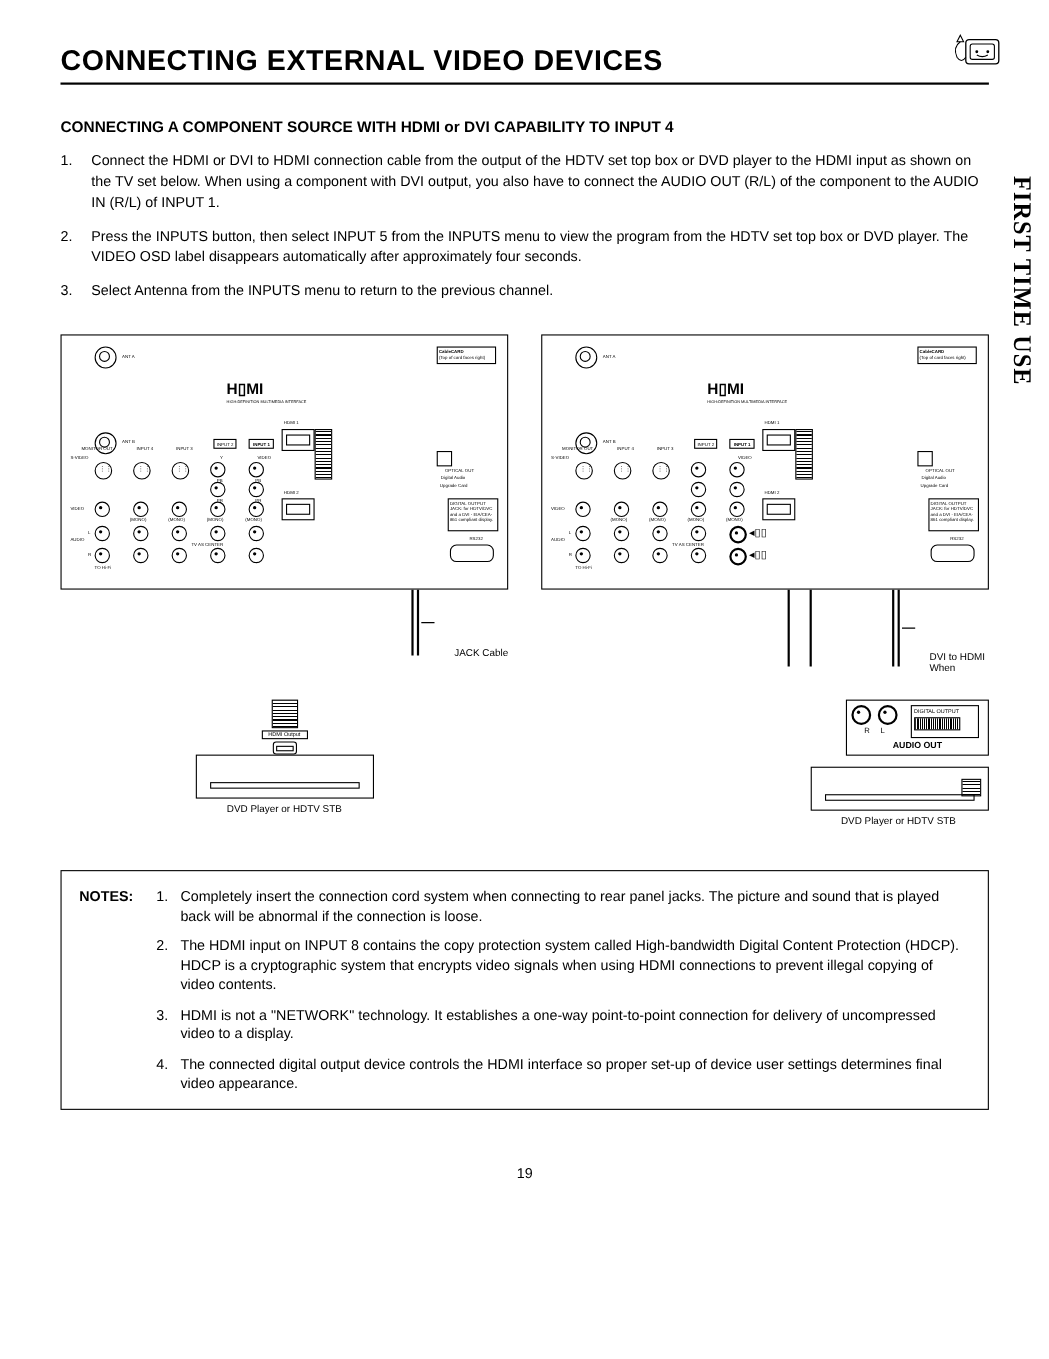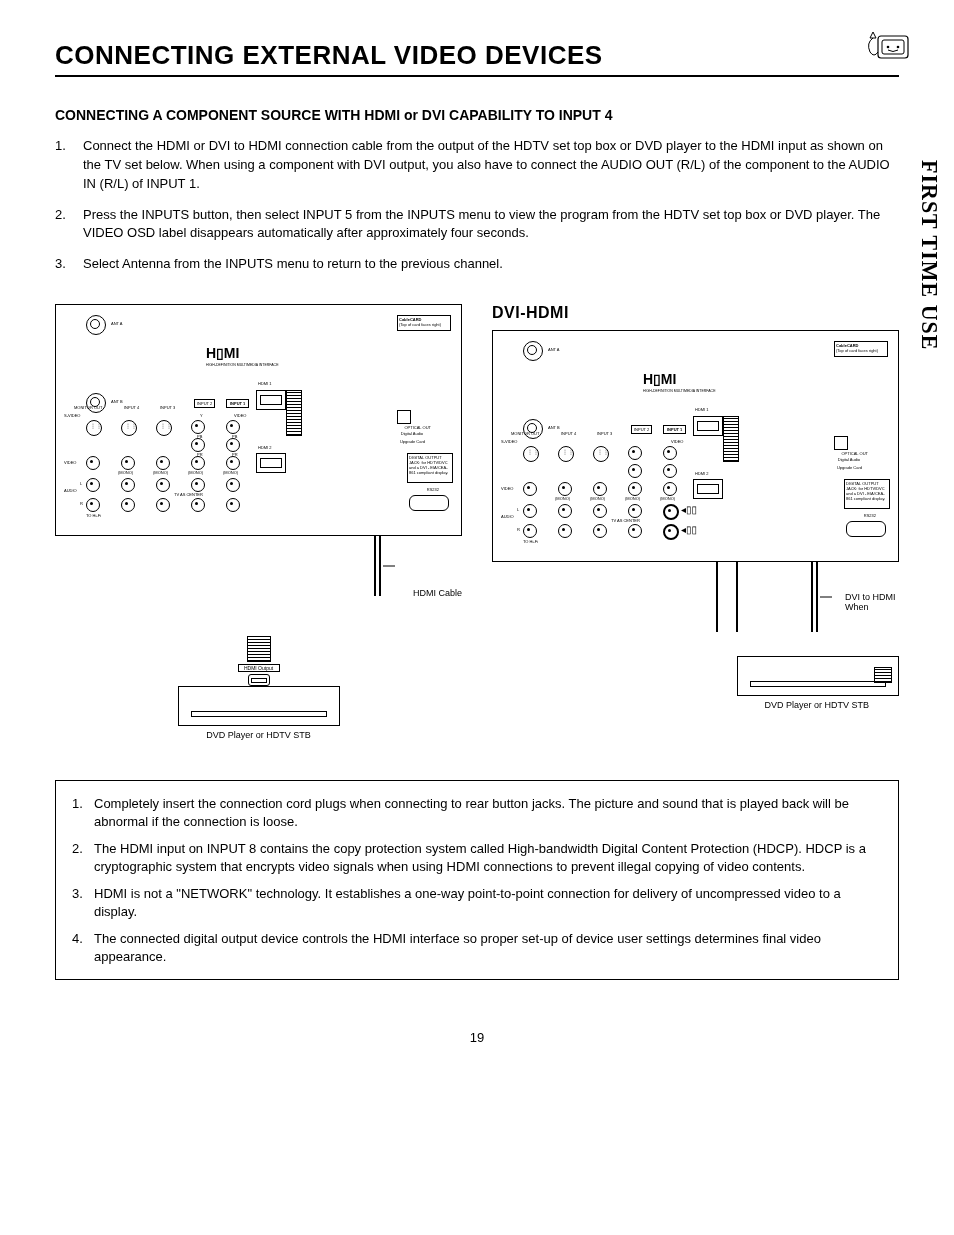--- a/index.html
+++ b/index.html
@@ -242,34 +242,33 @@
       <div class="side-box" style="top:148px;height:26px;padding:1px;"><span>DIGITAL OUTPUT JACK: for HDTV/DVC and a DVI - EIA/CEA-861 compliant display.</span></div>
       <span class="col-hdr" style="top:182px;right:22px;">RS232</span>
       <div style="position:absolute;top:190px;right:12px;width:38px;height:14px;border:1px solid #000;border-radius:6px;"></div>
     </div>
 
     <svg width="100%" height="80" style="position:relative;display:block;">
       <line x1="320" y1="0" x2="320" y2="60" stroke="#000" stroke-width="2"></line>
       <line x1="325" y1="0" x2="325" y2="60" stroke="#000" stroke-width="2"></line>
       <line x1="328" y1="30" x2="340" y2="30" stroke="#000" stroke-width="1"></line>
     </svg>
-    <span class="cable-label" style="right:0;top:284px;">HDMI Cable</span>
+    <span class="cable-label" style="right:0;top:284px;">JACK Cable</span>
     <div class="device" style="text-align:center;">
       <div style="width:22px;height:24px;border:1.5px solid #000;margin:0 auto;background:repeating-linear-gradient(0deg,#000 0 1px,#fff 1px 3px);"></div>
       <div class="hdmi-out-lbl" style="border:0.5px solid #000;width:40px;margin:2px auto;">HDMI Output</div>
       <div class="stb-top" style="border-radius:3px;">
           <div style="width:14px;height:3px;border:1px solid #000;margin:3px auto;"></div>
         </div>
       <div class="stb"></div>
       <div class="stb-label">DVD Player or HDTV STB</div>
     </div>
   </div>
 
   <div class="diagram">
-    <div class="diagram-label">DVI-HDMI</div>
     <div class="panel">
       <div class="card-slot"><b>CableCARD</b><br><span>(Top of card faces right)</span></div>
       <div class="ant" style="top:10px;left:30px;">
           <div class="ant-ring"></div>
         </div>
       <span class="col-hdr" style="top:16px;left:55px;">ANT A</span>
       <div class="ant" style="top:88px;left:30px;">
           <div class="ant-ring"></div>
         </div>
       <span class="col-hdr" style="top:94px;left:55px;">ANT B</span>
@@ -341,35 +340,51 @@
     </div>
     <svg width="100%" height="90" style="position:relative;display:block;">
       <line x1="225" y1="0" x2="225" y2="70" stroke="#000" stroke-width="2"></line>
       <line x1="245" y1="0" x2="245" y2="70" stroke="#000" stroke-width="2"></line>
       <line x1="320" y1="0" x2="320" y2="70" stroke="#000" stroke-width="2"></line>
       <line x1="325" y1="0" x2="325" y2="70" stroke="#000" stroke-width="2"></line>
       <line x1="328" y1="35" x2="340" y2="35" stroke="#000" stroke-width="1"></line>
     </svg>
     <span class="cable-label" style="right:-6px;top:288px;text-align:left;width:60px;">DVI to HDMI When</span>
 
+    <div style="display:flex;justify-content:flex-end;">
+    <div class="audio-out-box">
+      <div style="display:flex;gap:12px;align-items:flex-start;">
+        <div style="text-align:center;">
+          <span class="jack" style="border-width:2px;"></span><span class="jack" style="border-width:2px;margin-left:6px;"></span>
+          <div style="font-size:7px;"><span>R</span>&nbsp;&nbsp;&nbsp;&nbsp;&nbsp;<span>L</span></div>
+        </div>
+        <div class="dig-out">
+          <div style="font-size:5px;">DIGITAL OUTPUT</div>
+          <div style="width:40px;height:10px;border:1px solid #000;margin-top:2px;background:repeating-linear-gradient(90deg,#000 0 1px,#fff 1px 2px);"></div>
+        </div>
+      </div>
+      <div style="text-align:center;font-size:8px;font-weight:bold;margin-top:2px;">AUDIO OUT</div>
+    </div>
+    </div>
     <div class="device" style="text-align:right;margin-top:4px;">
       <div class="stb" style="margin:0 0 0 auto;">
           <div style="position:absolute;right:6px;top:10px;width:16px;height:14px;background:repeating-linear-gradient(0deg,#000 0 1px,#fff 1px 3px);border:1px solid #000;"></div>
         </div>
       <div class="stb-label" style="text-align:right;padding-right:30px;">DVD Player or HDTV STB</div>
     </div>
   </div>
 </div>
 
 <div class="notes-box">
   <div class="notes-inner">
+    <div class="notes-head">NOTES:</div>
     <div class="notes-list">
       <div class="note-item">
           <span class="note-num">1.</span>
-          <span>Completely insert the connection cord plugs when connecting to rear button jacks.  The picture and sound that is played back will be abnormal if the connection is loose.</span>
+          <span>Completely insert the connection cord system when connecting to rear panel jacks.  The picture and sound that is played back will be abnormal if the connection is loose.</span>
         </div>
       <div class="note-item">
           <span class="note-num">2.</span>
           <span>The HDMI input on INPUT 8 contains the copy protection system called High-bandwidth Digital Content Protection (HDCP).  HDCP is a cryptographic system that encrypts video signals when using HDMI connections to prevent illegal copying of video contents.</span>
         </div>
       <div class="note-item">
           <span class="note-num">3.</span>
           <span>HDMI is not a "NETWORK" technology.  It establishes a one-way point-to-point connection for delivery of uncompressed video to a display.</span>
         </div>
       <div class="note-item">

